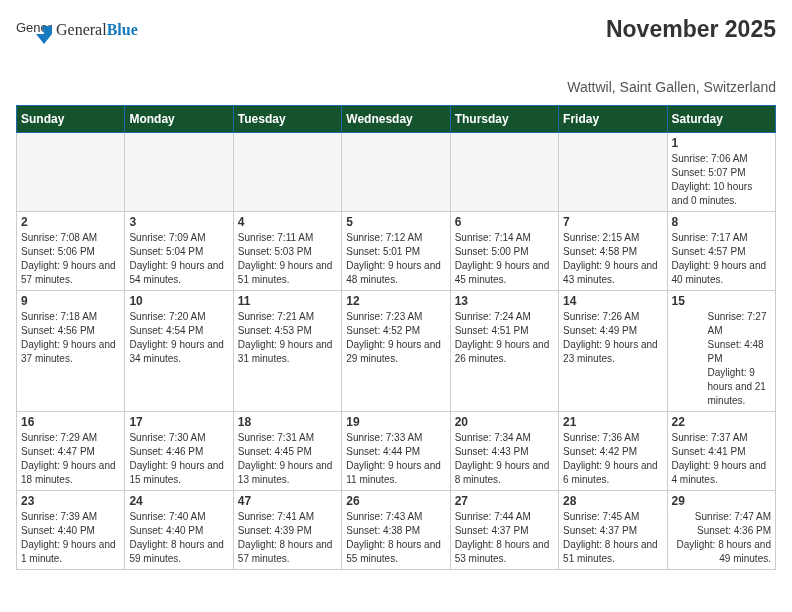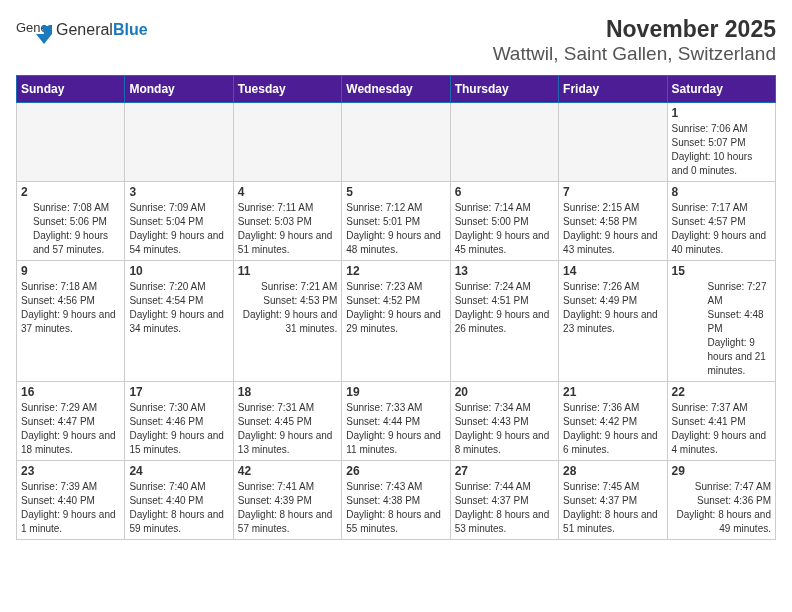--- a/index.html
+++ b/index.html
@@ -27,30 +27,31 @@
     }
     .title-area {
       text-align: right;
     }
     .month-title {
       font-size: 23px;
       font-weight: bold;
       color: #333;
     }
     .location-title {
-      font-size: 19px;
+      font-size: 14px;
       color: #555;
+      margin-top: 36px;
     }
     .calendar {
       width: 100%;
       border-collapse: collapse;
       border: 1px solid #ccc;
     }
     .calendar th {
-      background-color: #4c1d95;
+      background-color: #14532d;
       color: #fff;
       font-size: 12px;
       font-weight: bold;
       padding: 6px 4px;
       text-align: left;
       border: 1px solid #1a6aad;
     }
     .calendar td {
       vertical-align: top;
       border: 1px solid #ccc;
@@ -81,21 +82,21 @@
 <body>
 
 <div class="header-area">
   <div class="logo">
     <svg class="logo-icon" viewBox="0 0 36 28" xmlns="http://www.w3.org/2000/svg">
       <text x="0" y="16" font-size="13" font-family="Arial" fill="#333" font-weight="normal">General</text>
       <polygon points="20,18 36,18 28,28" fill="#1a7abf"></polygon>
       <polygon points="26,10 36,10 36,18 28,18" fill="#1a7abf"></polygon>
     </svg>
     <div>
-      <div style="font-size:16px; color:#333;">
+      <div style="font-size:16px; color:#333;font-family:Liberation Serif, serif;">
         <span style="font-weight:normal;">General</span><span style="font-weight:bold; color:#1a7abf;">Blue</span>
       </div>
     </div>
   </div>
   <div class="title-area">
     <div class="month-title">November 2025</div>
     <div class="location-title">Wattwil, Saint Gallen, Switzerland</div>
   </div>
 </div>
 
@@ -122,21 +123,21 @@
         <td>
           <span class="day-number">1</span>
           <div class="day-info" style="white-space: pre-line;">Sunrise: 7:06 AM
 Sunset: 5:07 PM
 Daylight: 10 hours and 0 minutes.</div>
         </td>
       </tr>
       <tr>
         <td>
           <span class="day-number">2</span>
-          <div class="day-info" style="white-space: pre-line; margin-left: 12px;">Sunrise: 7:08 AM
+          <div class="day-info" style="white-space: pre-line;">Sunrise: 7:08 AM
 Sunset: 5:06 PM
 Daylight: 9 hours and 57 minutes.</div>
         </td>
         <td>
           <span class="day-number">3</span>
           <div class="day-info" style="white-space: pre-line;">Sunrise: 7:09 AM
 Sunset: 5:04 PM
 Daylight: 9 hours and 54 minutes.</div>
         </td>
         <td>
@@ -178,21 +179,21 @@
 Daylight: 9 hours and 37 minutes.</div>
         </td>
         <td>
           <span class="day-number">10</span>
           <div class="day-info" style="white-space: pre-line;">Sunrise: 7:20 AM
 Sunset: 4:54 PM
 Daylight: 9 hours and 34 minutes.</div>
         </td>
         <td>
           <span class="day-number">11</span>
-          <div class="day-info" style="white-space: pre-line; text-align: right;">Sunrise: 7:21 AM
+          <div class="day-info" style="white-space: pre-line;">Sunrise: 7:21 AM
 Sunset: 4:53 PM
 Daylight: 9 hours and 31 minutes.</div>
         </td>
         <td>
           <span class="day-number">12</span>
           <div class="day-info" style="white-space: pre-line;">Sunrise: 7:23 AM
 Sunset: 4:52 PM
 Daylight: 9 hours and 29 minutes.</div>
         </td>
         <td>
@@ -265,21 +266,21 @@
 Sunset: 4:40 PM
 Daylight: 9 hours and 1 minute.</div>
         </td>
         <td>
           <span class="day-number">24</span>
           <div class="day-info" style="white-space: pre-line;">Sunrise: 7:40 AM
 Sunset: 4:40 PM
 Daylight: 8 hours and 59 minutes.</div>
         </td>
         <td>
-          <span class="day-number">42</span>
+          <span class="day-number">47</span>
           <div class="day-info" style="white-space: pre-line;">Sunrise: 7:41 AM
 Sunset: 4:39 PM
 Daylight: 8 hours and 57 minutes.</div>
         </td>
         <td>
           <span class="day-number">26</span>
           <div class="day-info" style="white-space: pre-line;">Sunrise: 7:43 AM
 Sunset: 4:38 PM
 Daylight: 8 hours and 55 minutes.</div>
         </td>

